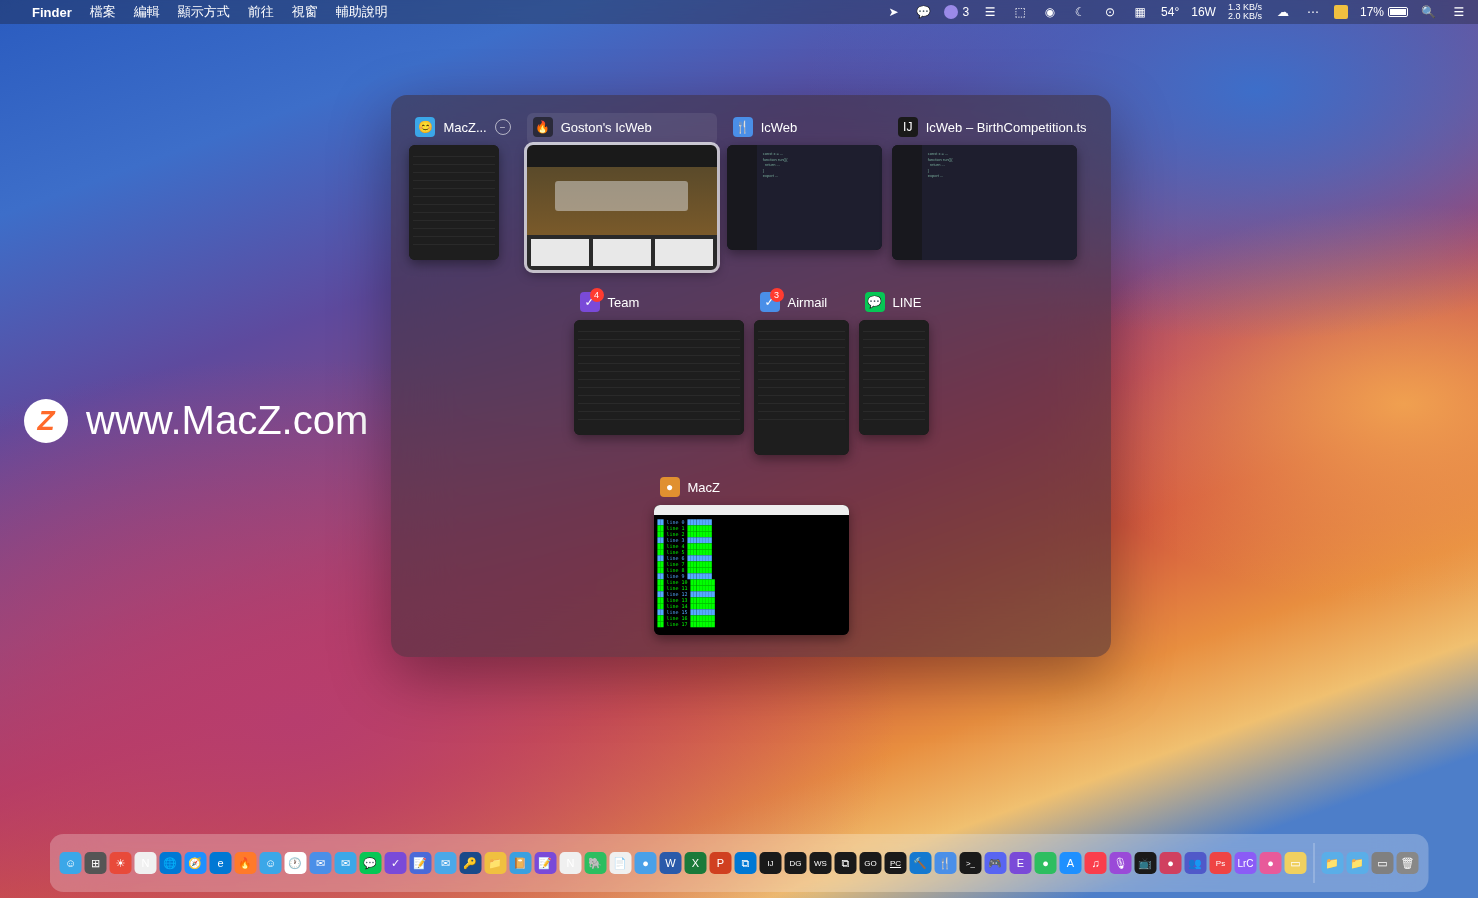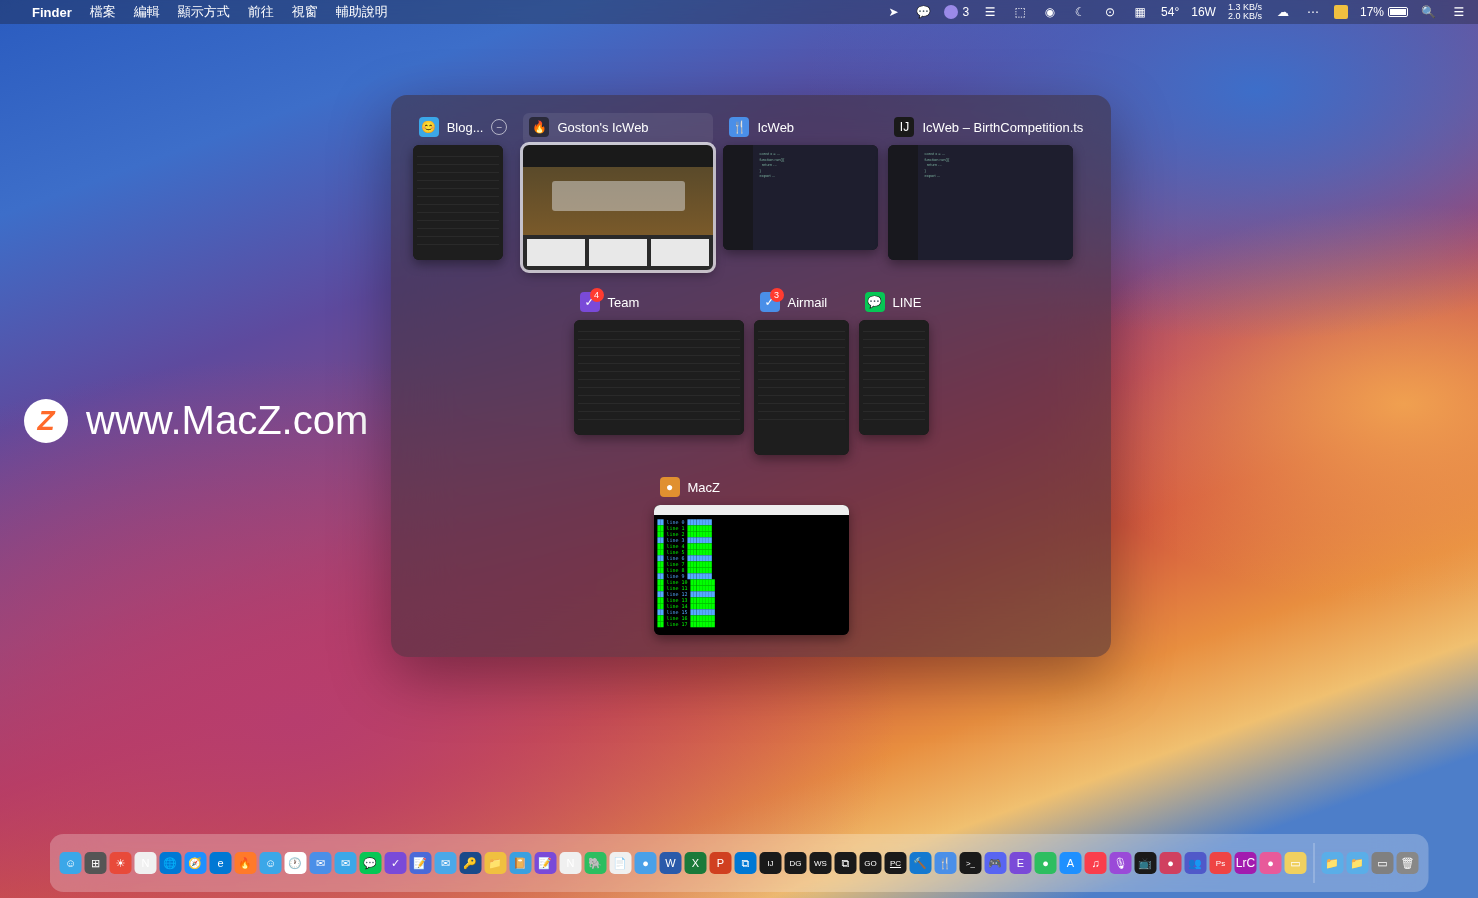--- a/index.html
+++ b/index.html
@@ -190,21 +190,21 @@
   <div class="logo">Z</div>
   <span>www.MacZ.com</span>
 </div>
 
 <div class="switcher">
   <div id="switcher-rows">
       <div class="sw-row">
         <div class="sw-item">
           <div class="sw-header">
             <span style="position: relative;"><span class="app-icon" style="background: rgb(59, 167, 232);">😊</span></span>
-            <span>Blog...</span>
+            <span>MacZ...</span>
             <span class="close-circle">−</span>
           </div>
           <div class="sw-thumb" style="width: 90px; height: 115px;">
             <div class="thumb-list thumb-content">
               <div class="row"></div>
               <div class="row"></div>
               <div class="row"></div>
               <div class="row"></div>
               <div class="row"></div>
               <div class="row"></div>
@@ -402,21 +402,21 @@
     <div class="dock-icon" style="background: rgb(88, 101, 242);">🎮</div>
     <div class="dock-icon" style="background: rgb(122, 74, 216);">E</div>
     <div class="dock-icon" style="background: rgb(45, 190, 96);">●</div>
     <div class="dock-icon" style="background: rgb(30, 144, 255);">A</div>
     <div class="dock-icon" style="background: rgb(250, 62, 76);">♫</div>
     <div class="dock-icon" style="background: rgb(154, 74, 216);">🎙</div>
     <div class="dock-icon" style="background: rgb(26, 26, 26);">📺</div>
     <div class="dock-icon" style="background: rgb(208, 64, 96);">●</div>
     <div class="dock-icon" style="background: rgb(80, 89, 201);">👥</div>
     <div class="dock-icon" style="background: #ef4444; font-size: 8px;">Ps</div>
-    <div class="dock-icon" style="background: #a21caf; font-size: 12px;">LrC</div>
+    <div class="dock-icon" style="background: #8b5cf6; font-size: 10px;">LrC</div>
     <div class="dock-icon" style="background: rgb(232, 90, 154);">●</div>
     <div class="dock-icon" style="background: rgb(240, 208, 96);">▭</div>
     <div class="dock-sep"></div>
     <div class="dock-icon" style="background: rgb(90, 174, 232);">📁</div>
     <div class="dock-icon" style="background: rgb(90, 174, 232);">📁</div>
     <div class="dock-icon" style="background: rgb(128, 128, 128);">▭</div>
     <div class="dock-icon" style="background: rgb(136, 136, 136);">🗑</div>
   </div>
 
 </body></html>

